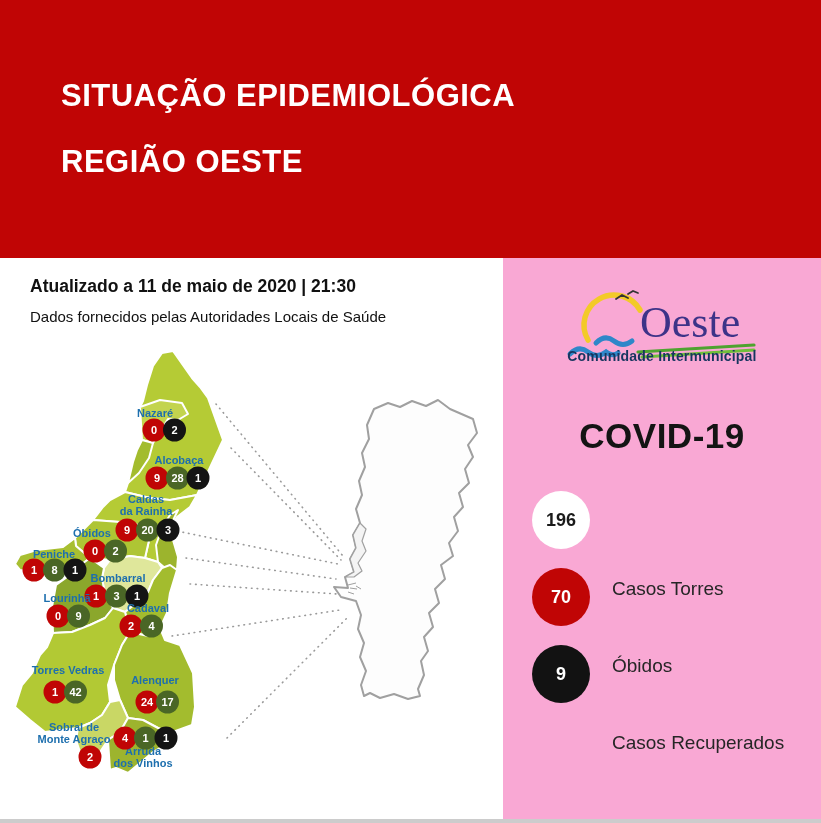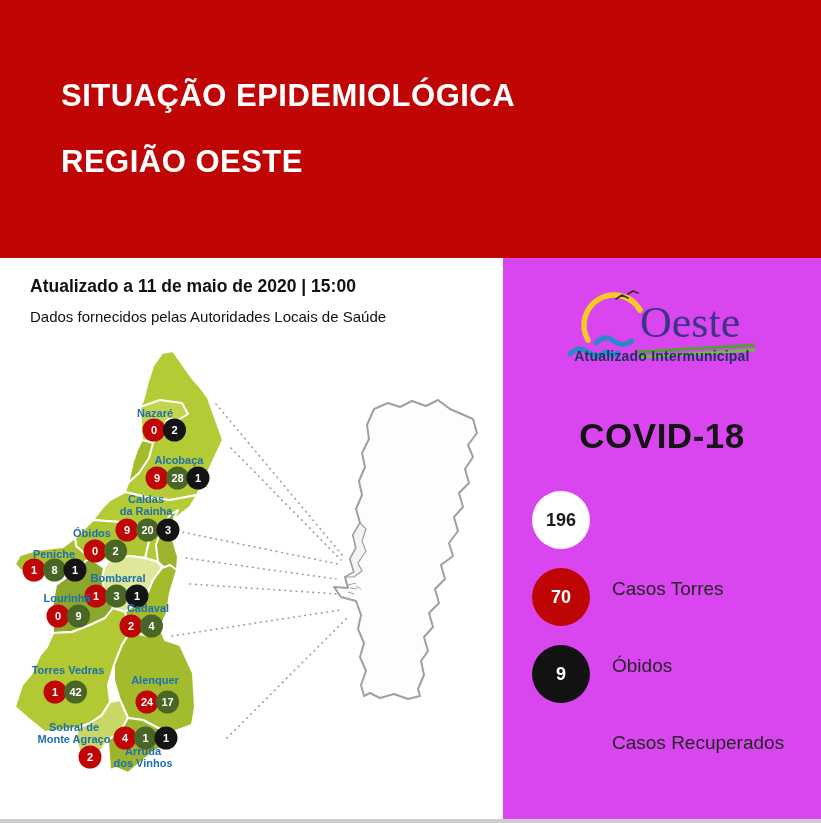--- a/index.html
+++ b/index.html
@@ -14,21 +14,21 @@
   .title-1 { top:78px; }
   .title-2 { top:144px; }
 
   
   .white-panel { position:absolute; left:0; top:258px; width:503px; height:565px; background:#ffffff; }
   .updated { position:absolute; left:30px; top:18px; font-size:17.5px; font-weight:bold; color:#111111; }
   .source  { position:absolute; left:30px; top:50px; font-size:15px; color:#111111; }
   .panel-svg { position:absolute; left:0; top:0; }
 
   
-  .blue-panel { position:absolute; left:503px; top:258px; width:318px; height:565px; background:#d946ef; }
+  .blue-panel { position:absolute; left:503px; top:258px; width:318px; height:565px; background:#f9a8d4; }
   .logo-wrap { position:absolute; left:0; top:26px; width:318px; text-align:center; }
   .logo-subtitle { position:absolute; left:0; top:90px; width:318px; text-align:center;
                    font-size:14px; font-weight:bold; color:#17355f; letter-spacing:0.2px; }
   .covid-title { position:absolute; left:0; top:158px; width:318px; text-align:center;
                  font-size:35px; font-weight:bold; color:#141414; letter-spacing:0.5px; }
   .stat-row { position:absolute; left:29px; width:270px; height:58px; }
   .badge-circle { position:absolute; left:0; top:8px; width:58px; height:58px; border-radius:50%;
                   display:flex; align-items:center; justify-content:center;
                   font-size:18px; font-weight:bold;text-align:right; }
   .stat-label { position:absolute; left:80px; top:0; height:58px; display:flex; align-items:center;
@@ -47,21 +47,21 @@
 <body>
 
 <div class="page">
 
   <div class="header">
     <div class="title-line title-1">SITUAÇÃO EPIDEMIOLÓGICA</div>
     <div class="title-line title-2">REGIÃO OESTE</div>
   </div>
 
   <div class="white-panel">
-    <div class="updated">Atualizado a 11 de maio de 2020 | 15:00</div>
+    <div class="updated">Atualizado a 11 de maio de 2020 | 21:30</div>
     <div class="source">Dados fornecidos pelas Autoridades Locais de Saúde</div>
 
     <svg class="panel-svg" width="503" height="560" viewBox="0 0 503 560">
 
       <g stroke="#9a9a9a" stroke-width="1.6" stroke-linecap="round" stroke-dasharray="0.6 5">
         <path d="M 216 146 L 343 298" fill="none"></path>
         <path d="M 231 190 L 341 302" fill="none"></path>
         <path d="M 172 272 L 338 306" fill="none"></path>
         <path d="M 186 300 L 336 321" fill="none"></path>
         <path d="M 190 326 L 337 336" fill="none"></path>
@@ -184,23 +184,23 @@
       <svg width="196" height="80" viewBox="0 0 196 80">
         <path d="M 24 56 A 30 30 0 0 1 76 26" fill="none" stroke="#f3ca28" stroke-width="5.5" stroke-linecap="round"></path>
         <path d="M 52 15 l 6 -4 l 6 3 M 64 10 l 5 -3 l 5 2" fill="none" stroke="#333333" stroke-width="1.8" stroke-linecap="round"></path>
         <text x="76" y="53" class="logo-brand-text" fill="#3d3388">Oeste</text>
         <path d="M 32 59 q 9 -9 18 -2 q 9 7 18 0" fill="none" stroke="#2f87c9" stroke-width="5" stroke-linecap="round"></path>
         <path d="M 6 70 q 9 -9 18 -2 q 9 7 18 0 q 6 5 12 1" fill="none" stroke="#2f87c9" stroke-width="5" stroke-linecap="round"></path>
         <path d="M 74 68 L 190 61" fill="none" stroke="#4ea32f" stroke-width="3.2" stroke-linecap="round"></path>
         <path d="M 78 73 L 190 66" fill="none" stroke="#6fbf3a" stroke-width="3.2" stroke-linecap="round"></path>
       </svg>
     </div>
-    <div class="logo-subtitle">Atualizado Intermunicipal</div>
-
-    <div class="covid-title">COVID-18</div>
+    <div class="logo-subtitle">Comunidade Intermunicipal</div>
+
+    <div class="covid-title">COVID-19</div>
 
     <div class="stat-row row-0">
       <div class="badge-circle" style="background: rgb(255, 255, 255); color: rgb(26, 26, 26);">196</div>
     </div>
     <div class="stat-row row-1">
       <div class="badge-circle" style="background: rgb(192, 5, 5); color: rgb(255, 255, 255);">70</div>
       <div class="stat-label">Casos Torres</div>
     </div>
     <div class="stat-row row-2">
       <div class="badge-circle" style="background: rgb(18, 18, 18); color: rgb(255, 255, 255);">9</div>

